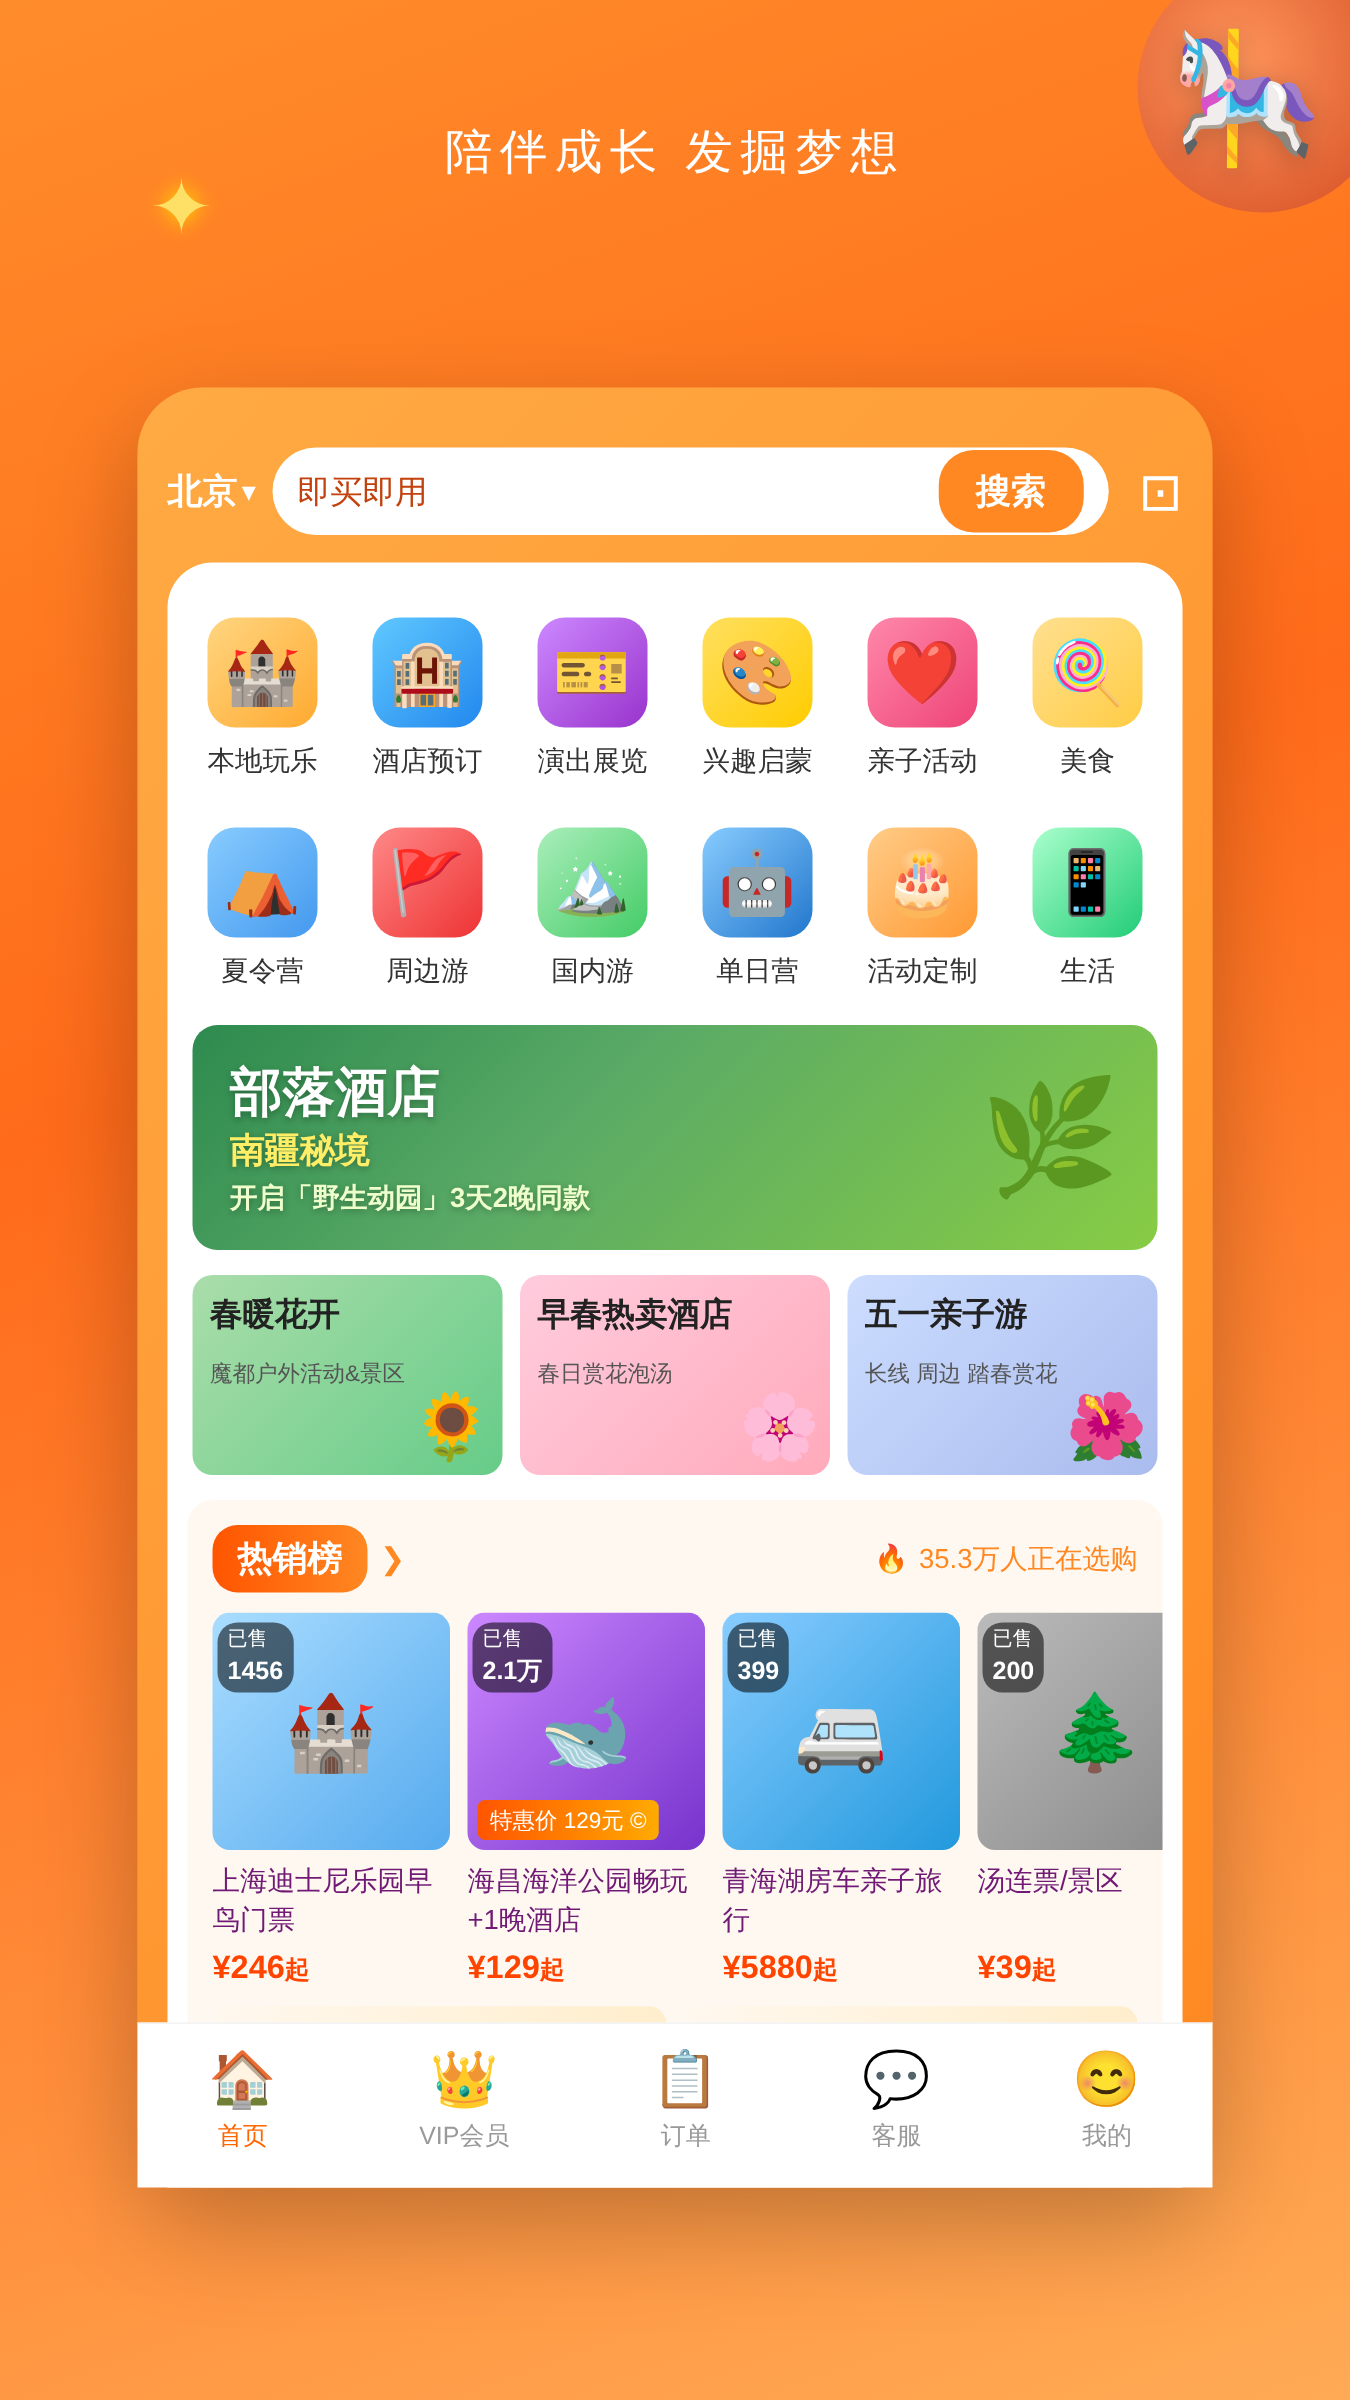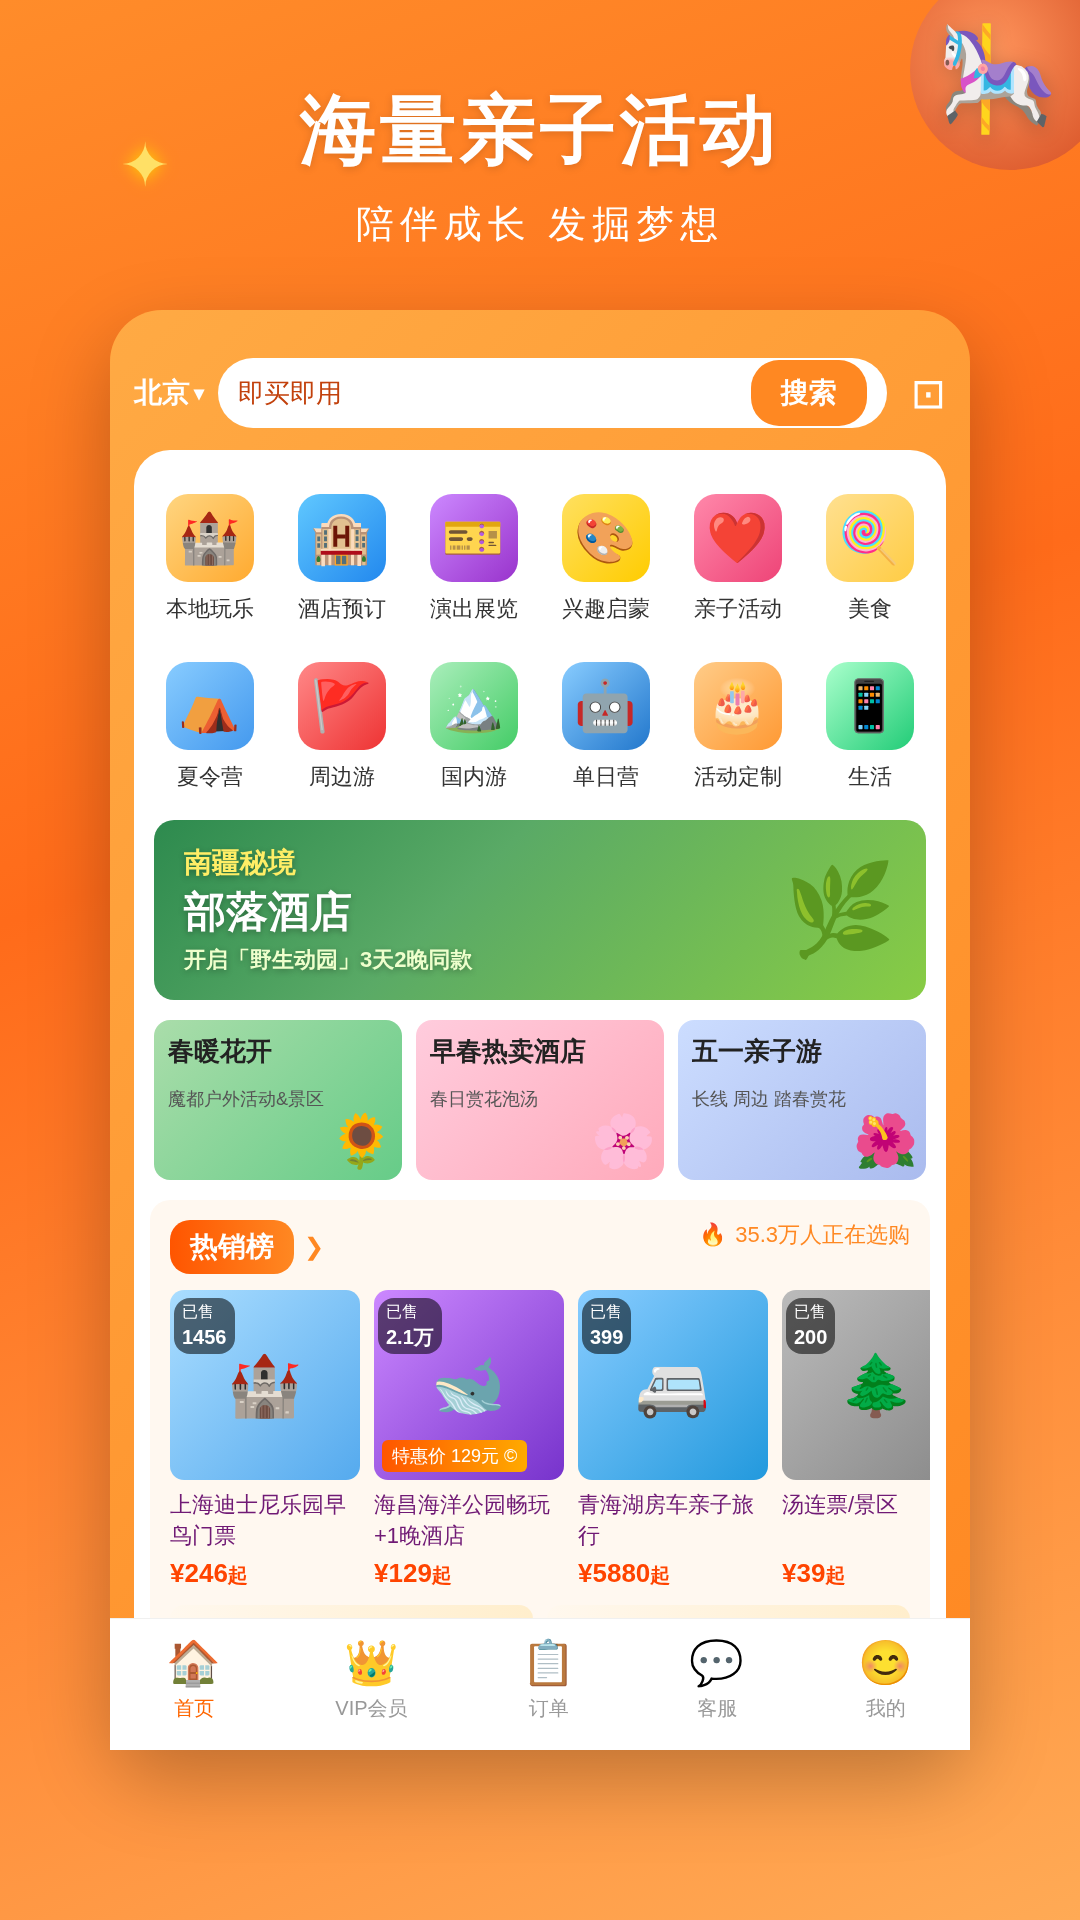--- a/index.html
+++ b/index.html
@@ -244,21 +244,21 @@
 
     
     .hot-section {
       background: #fff8f0;
       margin: 0 16px;
       border-radius: 20px;
       padding: 20px 0 20px;
     }
     .hot-header {
       display: flex;
-      align-items: flex-start;
+      align-items: center;
       justify-content: space-between;
       padding: 0 20px 16px;
     }
     .hot-title-wrap {
       display: flex;
       align-items: center;
       gap: 10px;
     }
     .hot-badge {
       background: linear-gradient(90deg, #ff5500, #ff8822);
@@ -422,21 +422,20 @@
 </head>
 <body>
 
 <div class="top-deco-right">
   <div class="carousel-deco"></div>
   <div style="position:absolute;top:20px;right:20px;font-size:100px;filter:drop-shadow(0 4px 10px rgba(0,0,0,0.2));">🎠</div>
 </div>
 
 <div class="hero-section">
   <div class="star-icon">✦</div>
-  <div class="hero-title">海量亲子活动</div>
   <div class="hero-subtitle">陪伴成长 发掘梦想</div>
 </div>
 
 <div class="phone-mockup">
 
   <div class="search-bar">
     <div class="location-btn">
       <span>北京</span>
       <span class="location-arrow">▾</span>
     </div>
@@ -500,22 +499,22 @@
       </div>
       <div class="category-item partial-cat">
         <div class="cat-icon cat-12">📱</div>
         <span class="cat-label">生活</span>
       </div>
     </div>
 
     <div class="banner-section">
       <div class="banner-img" style="background: linear-gradient(135deg, #2d8a4e 0%, #5aaa66 40%, #88cc44 100%);">
         <div class="banner-text-overlay">
+          <div style="font-size:42px;">部落酒店</div>
           <div style="font-size:28px;color:#ffee66;margin-bottom:4px;">南疆秘境</div>
-          <div style="font-size:42px;">部落酒店</div>
           <div style="font-size:22px;color:#eeffcc;margin-top:6px;">开启「野生动园」3天2晚同款</div>
         </div>
         <div style="position:absolute;right:30px;top:50%;transform:translateY(-50%);font-size:90px;">🌿</div>
       </div>
     </div>
 
     <div class="mini-banners">
       <div class="mini-banner mini-banner-1">
         <div class="mini-banner-title">春暖花开</div>
         <div class="mini-banner-sub">魔都户外活动&amp;景区</div>

